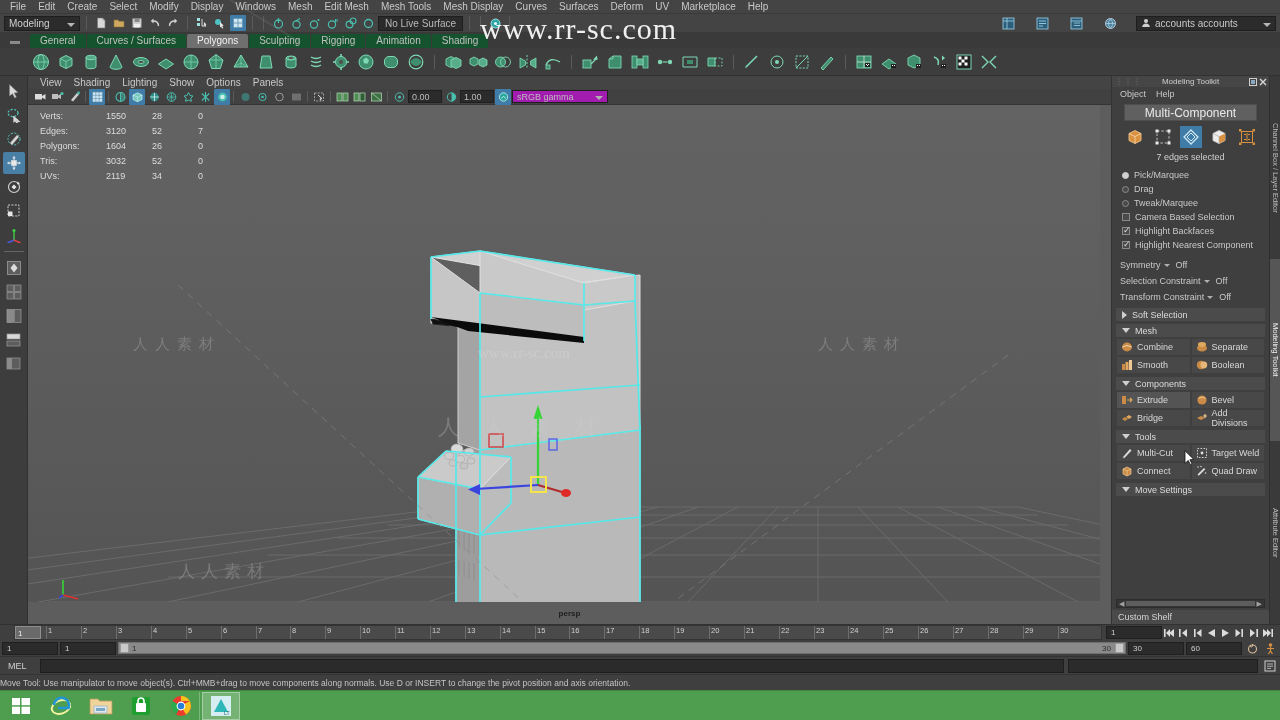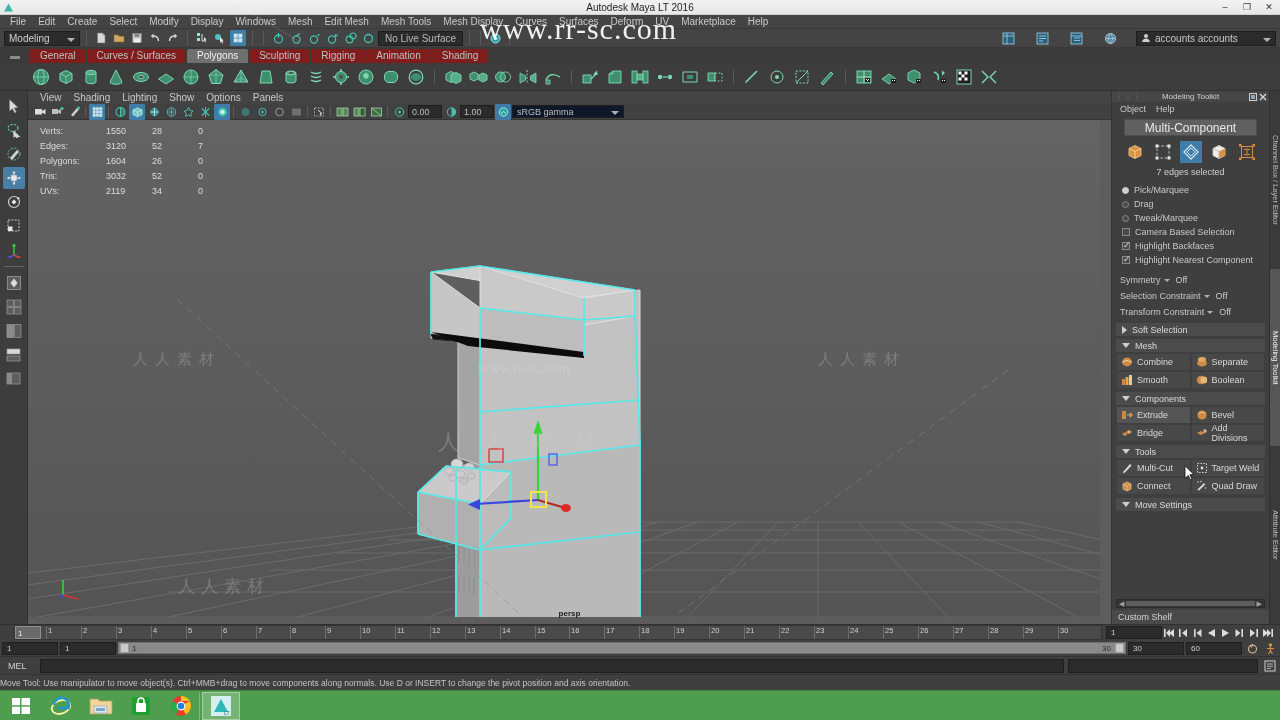--- a/index.html
+++ b/index.html
@@ -73,21 +73,21 @@
     display:flex; align-items:center; padding:0 6px; font-size:10px; }
   .search-right{ margin-left:auto; display:flex; align-items:center; gap:18px; padding-right:4px;}
   .user-box{ width:140px; height:15px; background:#2b2b2b; border:1px solid #1e1e1e;
     display:flex; align-items:center; padding:0 4px; gap:4px; position:relative; font-size:10px;}
   .user-box::after{ content:""; position:absolute; right:4px; top:6px;
     border-left:4px solid transparent; border-right:4px solid transparent; border-top:4px solid #b5b5b5;}
 
   
   .shelftabs{ height:15px; background:#3a3a3a; display:flex; align-items:flex-end; flex:none;
     padding-left:30px; gap:1px; }
-  .shelftab{ height:14px; padding:0 10px; background:#7f1d1d; color:#c0c0c0; font-size:10px;
+  .shelftab{ height:14px; padding:0 10px; background:#14532d; color:#c0c0c0; font-size:10px;
     line-height:14px; border-radius:2px 2px 0 0; }
   .shelftab.act{ background:#6f6f6f; color:#f0f0f0; }
 
   
   .shelfbar{ height:28px; background:#3d3d3d; display:flex; align-items:center; flex:none;
     padding-left:30px; gap:3px; border-bottom:1px solid #313131; }
   .sicon{ width:22px; height:22px; display:flex; align-items:center; justify-content:center; flex:none;}
 
   
   .body{ flex:1; display:flex; min-height:0; position:relative; }
@@ -101,21 +101,21 @@
   .tool-div{ width:20px; height:1px; background:#666; margin:3px 0; flex:none;}
 
   
   .vpcol{ flex:1; display:flex; flex-direction:column; min-width:0; }
   .vpmenu{ height:13px; background:#444; display:flex; align-items:flex-start; flex:none; padding-left:6px;}
   .vpmenu span{ padding:0 6px; font-size:10px; line-height:13px; }
   .vptools{ height:16px; background:#414141; display:flex; align-items:center; flex:none;
     padding-left:4px; gap:1px; border-bottom:1px solid #343434;}
   .vnum{ width:34px; height:13px; background:#2b2b2b; border:1px solid #1f1f1f; color:#bdbdbd;
     font-size:9px; line-height:12px; padding-left:3px; flex:none;}
-  .gamma{ width:112px; height:13px; background:#0f172a; border:1px solid #1f1f1f; color:#bdbdbd;
+  .gamma{ width:96px; height:13px; background:#a21caf; border:1px solid #1f1f1f; color:#bdbdbd;
     font-size:9px; line-height:12px; padding-left:4px; position:relative; flex:none;}
   .gamma::after{ content:""; position:absolute; right:4px; top:5px;
     border-left:4px solid transparent;border-right:4px solid transparent;border-top:4px solid #b0b0b0;}
 
   .viewport{ flex:1; position:relative; background:#5d5d5d; overflow:hidden; }
   .hud{ position:absolute; left:12px; top:6px; font-size:9px; color:#d6d6d6; z-index:20;}
   .hud table{ border-collapse:collapse; }
   .hud td{ padding:0 0 5px 0; font-size:9px; color:#dcdcdc;}
   .hud td.lab{ width:66px; }
   .hud td.v1{ width:46px; }
@@ -216,29 +216,20 @@
     border-top:1px solid #3f8a3f;}
   .tb-item{ width:38px; height:28px; display:flex; align-items:center; justify-content:center;}
   .tb-item.sep-after{ border-right:1px solid rgba(255,255,255,.25); }
   .tb-item.active{ background:rgba(255,255,255,.22); border:1px solid rgba(255,255,255,.35);}
 </style>
 </head>
 <body>
 
 <div class="app">
 
-  <div class="titlebar">
-    <div class="tb-icon"></div>
-    <div class="tb-title">Autodesk Maya LT 2016</div>
-    <div class="win-btns">
-      <div>–</div>
-      <div>❐</div>
-      <div>✕</div>
-    </div>
-  </div>
 
   <div class="menubar">
     <span>File</span>
     <span>Edit</span>
     <span>Create</span>
     <span>Select</span>
     <span>Modify</span>
     <span>Display</span>
     <span>Windows</span>
     <span>Mesh</span>

